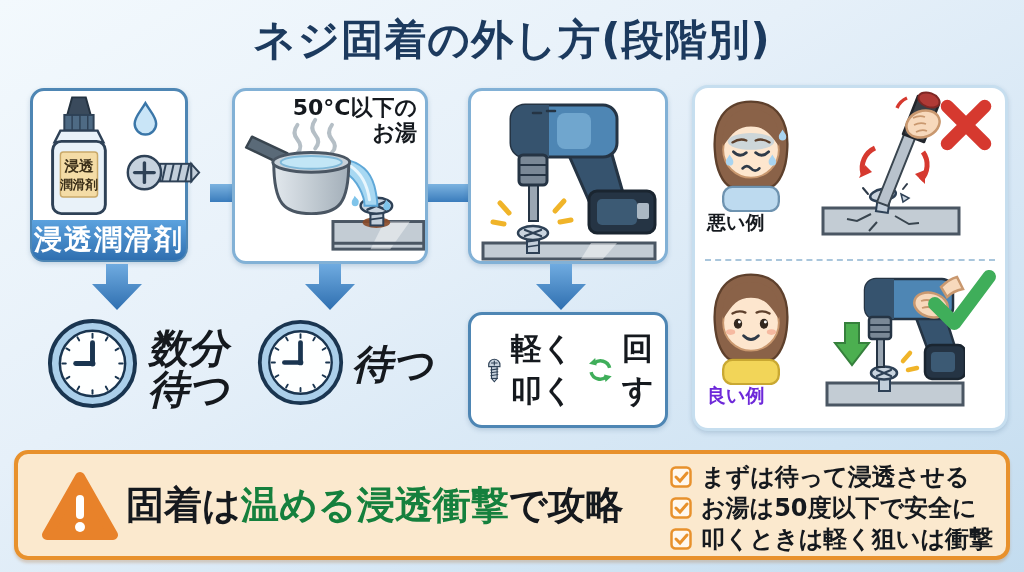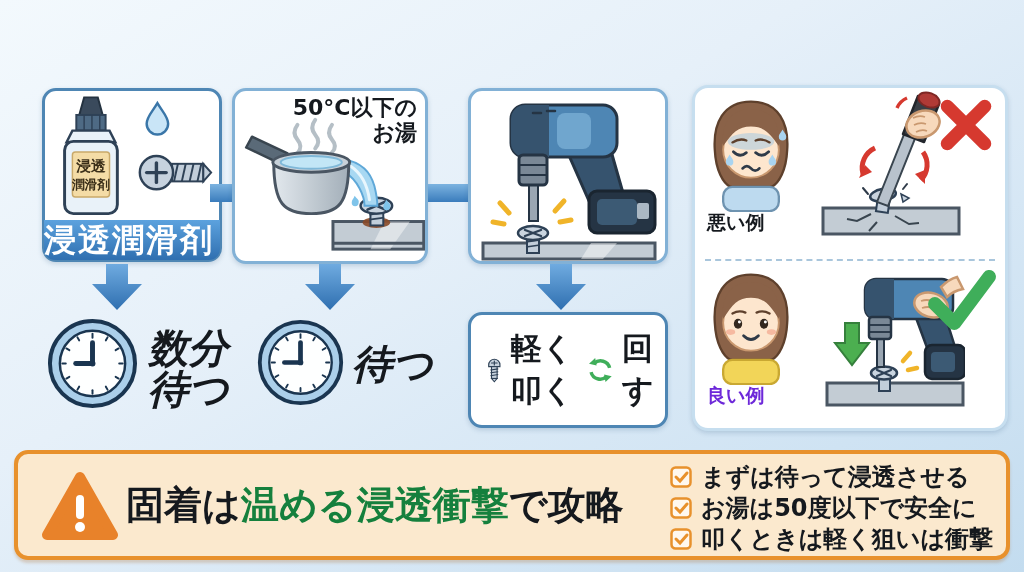--- a/index.html
+++ b/index.html
@@ -6,28 +6,28 @@
   html,body { width:1024px; height:572px; overflow:hidden; }
   body { font-family:"DejaVu Sans","Liberation Sans",sans-serif; }
   .canvas { position:relative; width:1024px; height:572px;
     background:linear-gradient(150deg,#F3F9FD 0%,#E6F0F9 40%,#CFE3F3 80%,#C3DCEF 100%); }
 
   .title { position:absolute; top:12px; left:0; width:100%; text-align:center;
     font-size:42px; font-weight:bold; color:#1C3A5E; letter-spacing:1px; }
 
   .panel { position:absolute; background:#fff; border-radius:14px;
     box-shadow:0 2px 5px rgba(50,90,130,.22); }
-  .p1 { left:42px; top:88px; width:180px; height:174px; border:3px solid #4E86B4;padding-left:18px; }
+  .p1 { left:30px; top:88px; width:158px; height:174px; border:3px solid #4E86B4;padding-left:18px; }
   .p2 { left:232px; top:88px; width:196px; height:176px; border:3px solid #82B1D6;padding-left:33px; }
   .p3 { left:468px; top:88px; width:200px; height:176px; border:3px solid #82B1D6; }
 
   .band { position:absolute; left:-1px; right:-1px; bottom:-1px; height:40px;
     background:linear-gradient(180deg,#5CA2DE,#2F6FB0);
-    border-radius:0 0 11px 11px; color:#fff; font-size:32px; font-weight:bold;
-    text-align:left; line-height:40px; letter-spacing:2px; }
+    border-radius:0 0 11px 11px; color:#fff; font-size:28px; font-weight:bold;
+    text-align:center; line-height:40px; letter-spacing:2px; }
   .p2-caption { position:absolute; top:5px; right:8px; text-align:right;
     font-size:22px; font-weight:bold; color:#15191e; line-height:1.12; z-index:3; }
 
   .connector { position:absolute; top:184px; height:18px;
     background:linear-gradient(180deg,#7CB3E0,#3A7CBC); }
   .c1 { left:210px; width:22px; }
   .c2 { left:428px; width:40px; }
 
   .down-arrow { position:absolute; top:264px; width:58px; height:46px; }
   .a1 { left:88px; } .a2 { left:301px; } .a3 { left:532px; }
@@ -108,20 +108,21 @@
       <circle cx="47" cy="47" r="3" fill="#1A3550"></circle>
     </symbol>
     <symbol id="arrow-sym" viewBox="0 0 58 46">
       <path d="M18 0 h22 v20 h14 L29 46 L4 20 h14 Z" fill="url(#agrad)"></path>
     </symbol>
   </defs>
 </svg>
 
 <div class="canvas">
 
+  <div class="title">ネジ固着の外し方(段階別)</div>
 
   <section class="panel p1">
     <svg viewBox="0 0 174 128" style="position:absolute;left:2px;top:2px;width:170px;height:126px">
       <g>
         <path d="M113 10 c6 10 11 14 11 21 a11 11 0 0 1 -22 0 c0 -7 5 -11 11 -21 Z" fill="#C9E5F7" stroke="#3A76A8" stroke-width="2.5"></path>
       </g>
       <g>
         <rect x="128" y="72" width="32" height="18" fill="#C2CEDA" stroke="#2E4156" stroke-width="2"></rect>
         <g stroke="#2E4156" stroke-width="2">
           <line x1="134" y1="72" x2="130" y2="90"></line>

